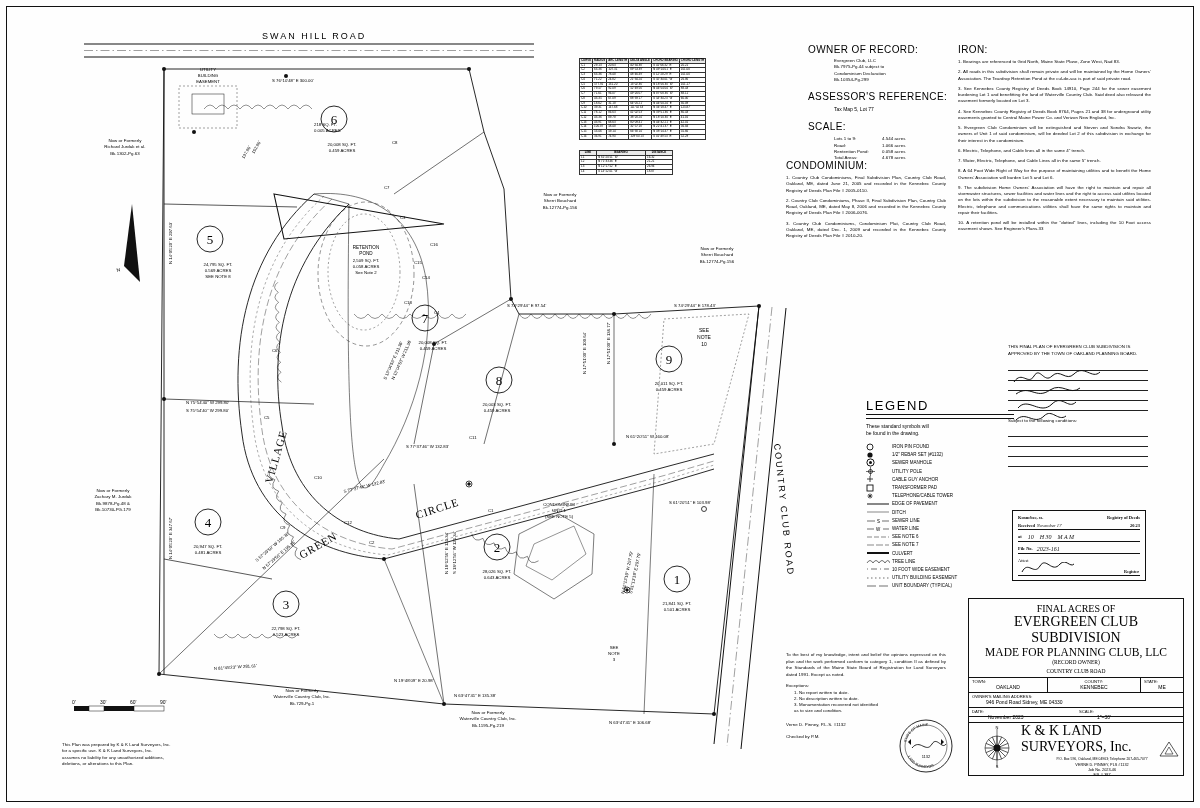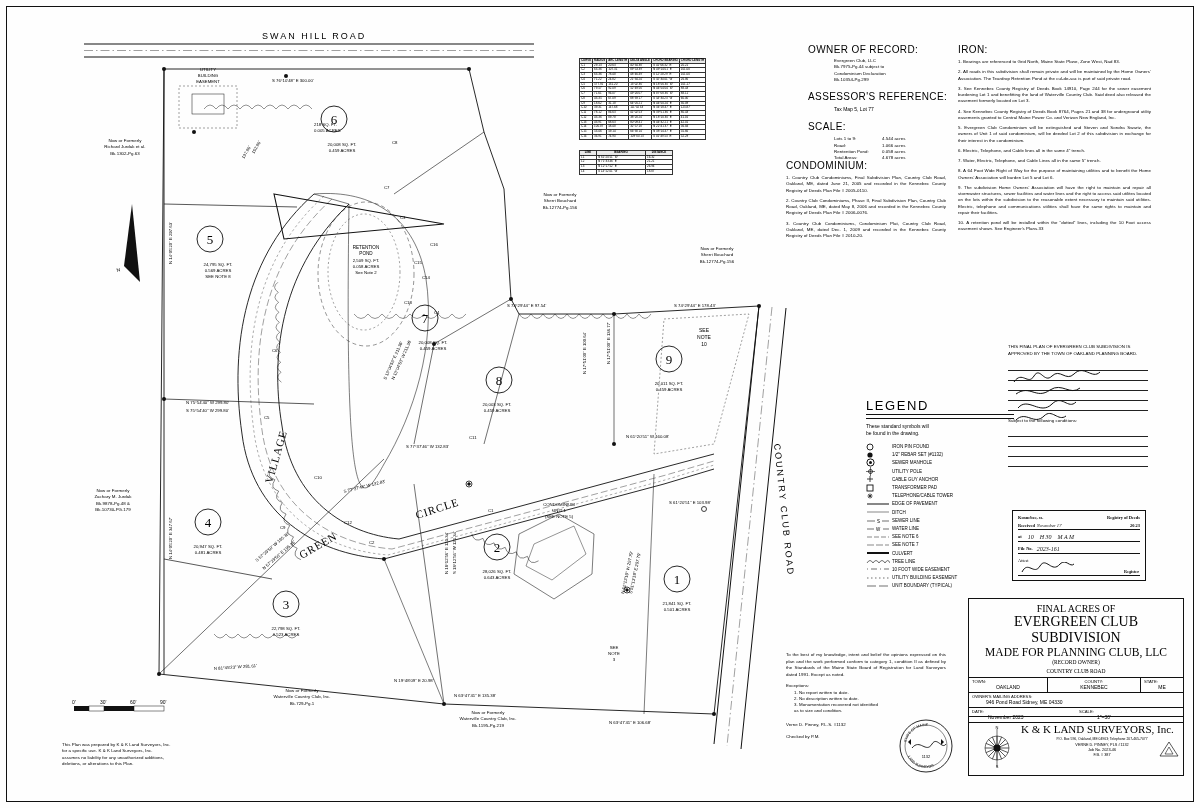--- a/index.html
+++ b/index.html
@@ -865,21 +865,21 @@
           <line x1="-8.5" y1="-8.5" x2="8.5" y2="8.5"></line>
             <line x1="-8.5" y1="8.5" x2="8.5" y2="-8.5"></line>
           <line x1="-4.6" y1="-11" x2="4.6" y2="11"></line>
             <line x1="4.6" y1="-11" x2="-4.6" y2="11"></line>
           <line x1="-11" y1="-4.6" x2="11" y2="4.6"></line>
             <line x1="-11" y1="4.6" x2="11" y2="-4.6"></line>
         </g>
       </g>
     </svg>
     <div style="margin-left:52px;padding-top:6px;">
-      <div style="font-family:'Liberation Serif',serif;font-size:11px;">K &amp; K LAND SURVEYORS, Inc.</div>
+      <div style="font-family:'Liberation Serif',serif;font-size:14px;">K &amp; K LAND SURVEYORS, Inc.</div>
       <div style="font-size:3.4px;text-align:center;margin-top:2px;">P.O. Box 596, Oakland, ME 04963; Telephone 207-465-7077</div>
       <div style="font-size:3.8px;text-align:center;margin-top:2px;">VERNE D. PINNEY, PLS #1132</div>
       <div style="font-size:3.8px;text-align:center;margin-top:1px;">Job No.  2023-46</div>
       <div style="font-size:3.8px;text-align:center;margin-top:1px;">F.B. #  387</div>
     </div>
     <svg class="abs" style="right:4px;bottom:18px;" width="20" height="16">
       <polygon points="10,1 19,15 1,15" fill="none" stroke="#111" stroke-width=".7"></polygon>
       <polygon points="10,6 14,13 6,13" fill="none" stroke="#111" stroke-width=".6"></polygon>
     </svg>
   </div>

